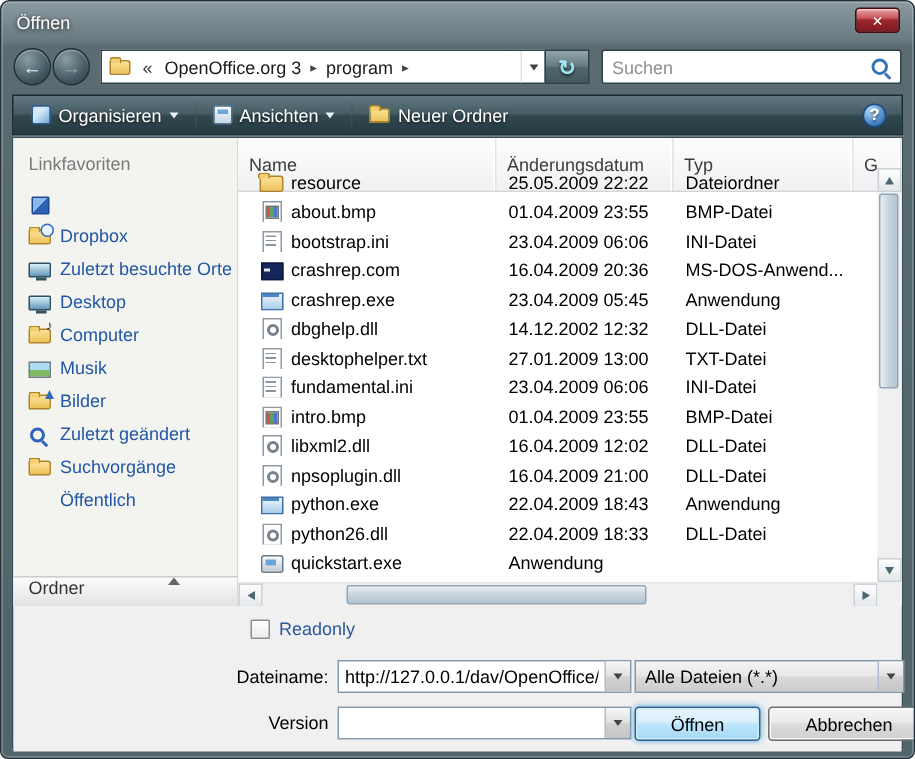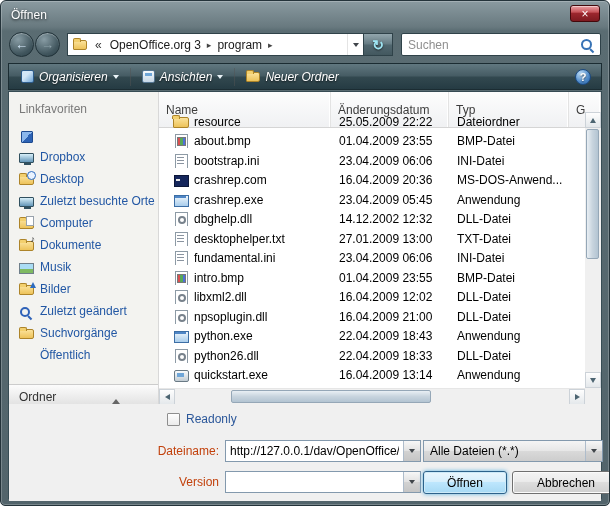--- a/index.html
+++ b/index.html
@@ -52,21 +52,21 @@
   .mag::before { content:""; position:absolute; left:1px; top:1px; width:7px; height:7px;
     border:2px solid #3873b5; border-radius:50%; }
   .mag::after { content:""; position:absolute; left:10px; top:10px; width:5px; height:2px;
     background:#3873b5; transform:rotate(45deg); transform-origin:0 50%; }
 
   
   .cmdbar { position:absolute; top:62px; left:7px; right:7px; height:27px;
     background:linear-gradient(#617880 0%,#465c64 47%,#32484f 53%,#253b43 100%);
     border:1px solid #1b2c32; display:flex; align-items:center; padding:0 3px;
     color:#fff; text-shadow:0 1px 2px rgba(0,0,0,.65); }
-  .cmd-btn { height:23px; display:flex; align-items:center; gap:5px; padding:0 9px; border-radius:3px;font-style:italic; }
+  .cmd-btn { height:23px; display:flex; align-items:center; gap:5px; padding:0 9px; border-radius:3px; }
   .cmd-sep { width:1px; height:18px; background:rgba(0,0,0,.38); border-right:1px solid rgba(255,255,255,.16); margin:0 2px; }
   .dd-arrow { width:0; height:0; border-left:3.5px solid transparent; border-right:3.5px solid transparent;
     border-top:4px solid #eaf3f7; }
   .i-organize { flex:none; width:13px; height:13px; border-radius:2px;
     background:linear-gradient(135deg,#d3e7f8 40%,#6fa6d8); border:1px solid #2d5c8c; }
   .i-views { flex:none; width:13px; height:13px; border-radius:2px; position:relative;
     background:linear-gradient(#f5f9fc,#c7d8e7); border:1px solid #557692; }
   .i-views::after { content:""; position:absolute; left:2px; top:2px; right:2px; height:3px; background:#6fa6d8; }
   .i-newfolder { flex:none; position:relative; width:14px; height:10px;
     background:linear-gradient(#fbe29a,#edc35a); border:1px solid #ad8429; border-radius:1px 2px 2px 1px; }
@@ -110,21 +110,21 @@
     width:7px; height:2px; background:#31505f; }
   .sico-pictures { height:11px; border:1px solid #6f7f8a;
     background:linear-gradient(180deg,#aadcf4 55%,#7fba62 55%); }
   .sico-searches { height:13px; }
   .sico-searches::before { content:""; position:absolute; left:1px; top:1px; width:6px; height:6px;
     border:2px solid #2f62b8; border-radius:50%; }
   .sico-searches::after { content:""; position:absolute; left:9px; top:9px; width:5px; height:2px;
     background:#2f62b8; transform:rotate(45deg); transform-origin:0 50%; }
   .folders-bar { position:absolute; bottom:0; left:0; right:0; height:20px;
     background:linear-gradient(#fcfcfc,#e3e3e3); border-top:1px solid #cccccc;
-    display:flex; align-items:flex-end; padding:0 10px; color:#333;margin-top:13px; }
+    display:flex; align-items:flex-start; padding:0 10px; color:#333;margin-top:13px; }
   .folders-chevron { margin-left:auto; margin-right:28px; width:0; height:0;
     border-left:4px solid transparent; border-right:4px solid transparent; border-bottom:5px solid #666; }
 
   
   .filepane { flex:1; position:relative; background:#fff; }
   .list-header { position:absolute; top:0; left:0; right:0; height:36px; display:grid;
     grid-template-columns:172px 118px 120px 1fr;
     background:linear-gradient(#fdfdfd,#f0f1f3); border-bottom:1px solid #d5d5d5; }
   .col-h { display:flex; align-items:center; padding-left:7px; color:#3c3c3c;
     border-right:1px solid #e3e3e3; box-shadow:inset -1px 0 0 #fff; white-space:nowrap; overflow:hidden; }
@@ -171,21 +171,21 @@
   .tri-up { width:0;height:0;border-left:3.5px solid transparent;border-right:3.5px solid transparent;border-bottom:5px solid #4d6572; }
   .tri-down { width:0;height:0;border-left:3.5px solid transparent;border-right:3.5px solid transparent;border-top:5px solid #4d6572; }
   .tri-left { width:0;height:0;border-top:3.5px solid transparent;border-bottom:3.5px solid transparent;border-right:5px solid #4d6572; }
   .tri-right { width:0;height:0;border-top:3.5px solid transparent;border-bottom:3.5px solid transparent;border-left:5px solid #4d6572; }
 
   
   .footer { position:relative; height:97px; background:#f0f0f0; }
   .readonly { position:absolute; left:158px; top:8px; display:flex; align-items:center; gap:6px; color:#2b579a; }
   .checkbox { width:13px; height:13px; background:linear-gradient(#fefefe,#ebebeb);
     border:1px solid #8e8e8e; border-radius:1px; }
-  .flabel { position:absolute; left:0; width:210px; text-align:right; color:#c2410c; line-height:22px; }
+  .flabel { position:absolute; left:0; width:210px; text-align:right; color:#000000; line-height:22px; }
   .lbl-filename { top:36px; } .lbl-version { top:67px; }
   .combo { position:absolute; height:22px; display:flex; align-items:stretch;
     border:1px solid #8399ad; background:#fff; }
   .combo-filename { left:216px; top:36px; width:196px; }
   .combo-version  { left:216px; top:67px; width:196px; }
   .combo-filetype { left:414px; top:36px; width:180px;
     background:linear-gradient(#f5f5f5,#e7e7e7 48%,#d9d9d9 52%,#cdcdcd); }
   .combo input { flex:1; min-width:0; border:none; outline:none; background:transparent;
     padding:0 4px; font:12px "Liberation Sans",sans-serif; color:#000; }
   .combo-text { flex:1; display:flex; align-items:center; padding-left:6px; color:#000;
@@ -268,34 +268,30 @@
     <div class="content">
 
       <div class="sidebar">
         <div class="sb-header">Linkfavoriten</div>
         <div id="sb-items">
             <div class="sb-item">
     <span class="sico sico-dropbox"></span>
     <span class="sb-label">Dropbox</span>
   </div>
             <div class="sb-item">
+    <span class="sico sico-recent"></span>
+    <span class="sb-label">Zuletzt besuchte Orte</span>
+  </div>
+            <div class="sb-item">
     <span class="sico sico-desktop"></span>
     <span class="sb-label">Desktop</span>
   </div>
             <div class="sb-item">
-    <span class="sico sico-recent"></span>
-    <span class="sb-label">Zuletzt besuchte Orte</span>
-  </div>
-            <div class="sb-item">
     <span class="sico sico-computer"></span>
     <span class="sb-label">Computer</span>
-  </div>
-            <div class="sb-item">
-    <span class="sico sico-documents"></span>
-    <span class="sb-label">Dokumente</span>
   </div>
             <div class="sb-item">
     <span class="sico sico-music"></span>
     <span class="sb-label">Musik</span>
   </div>
             <div class="sb-item">
     <span class="sico sico-pictures"></span>
     <span class="sb-label">Bilder</span>
   </div>
             <div class="sb-item">
@@ -427,21 +423,20 @@
       <span class="txt">python26.dll</span>
     </div>
     <div class="cell cell-date">22.04.2009 18:33</div>
     <div class="cell cell-type">DLL-Datei</div>
   </div>
             <div class="row">
     <div class="cell-name">
       <span class="fico fico-quickstart"></span>
       <span class="txt">quickstart.exe</span>
     </div>
-    <div class="cell cell-date">16.04.2009 13:14</div>
     <div class="cell cell-type">Anwendung</div>
   </div>
           </div>
 
         <div class="vscroll">
           <div class="sc-arr arr-up">
             <span class="tri-up"></span>
           </div>
           <div class="vthumb"></div>
           <div class="sc-arr arr-down">

